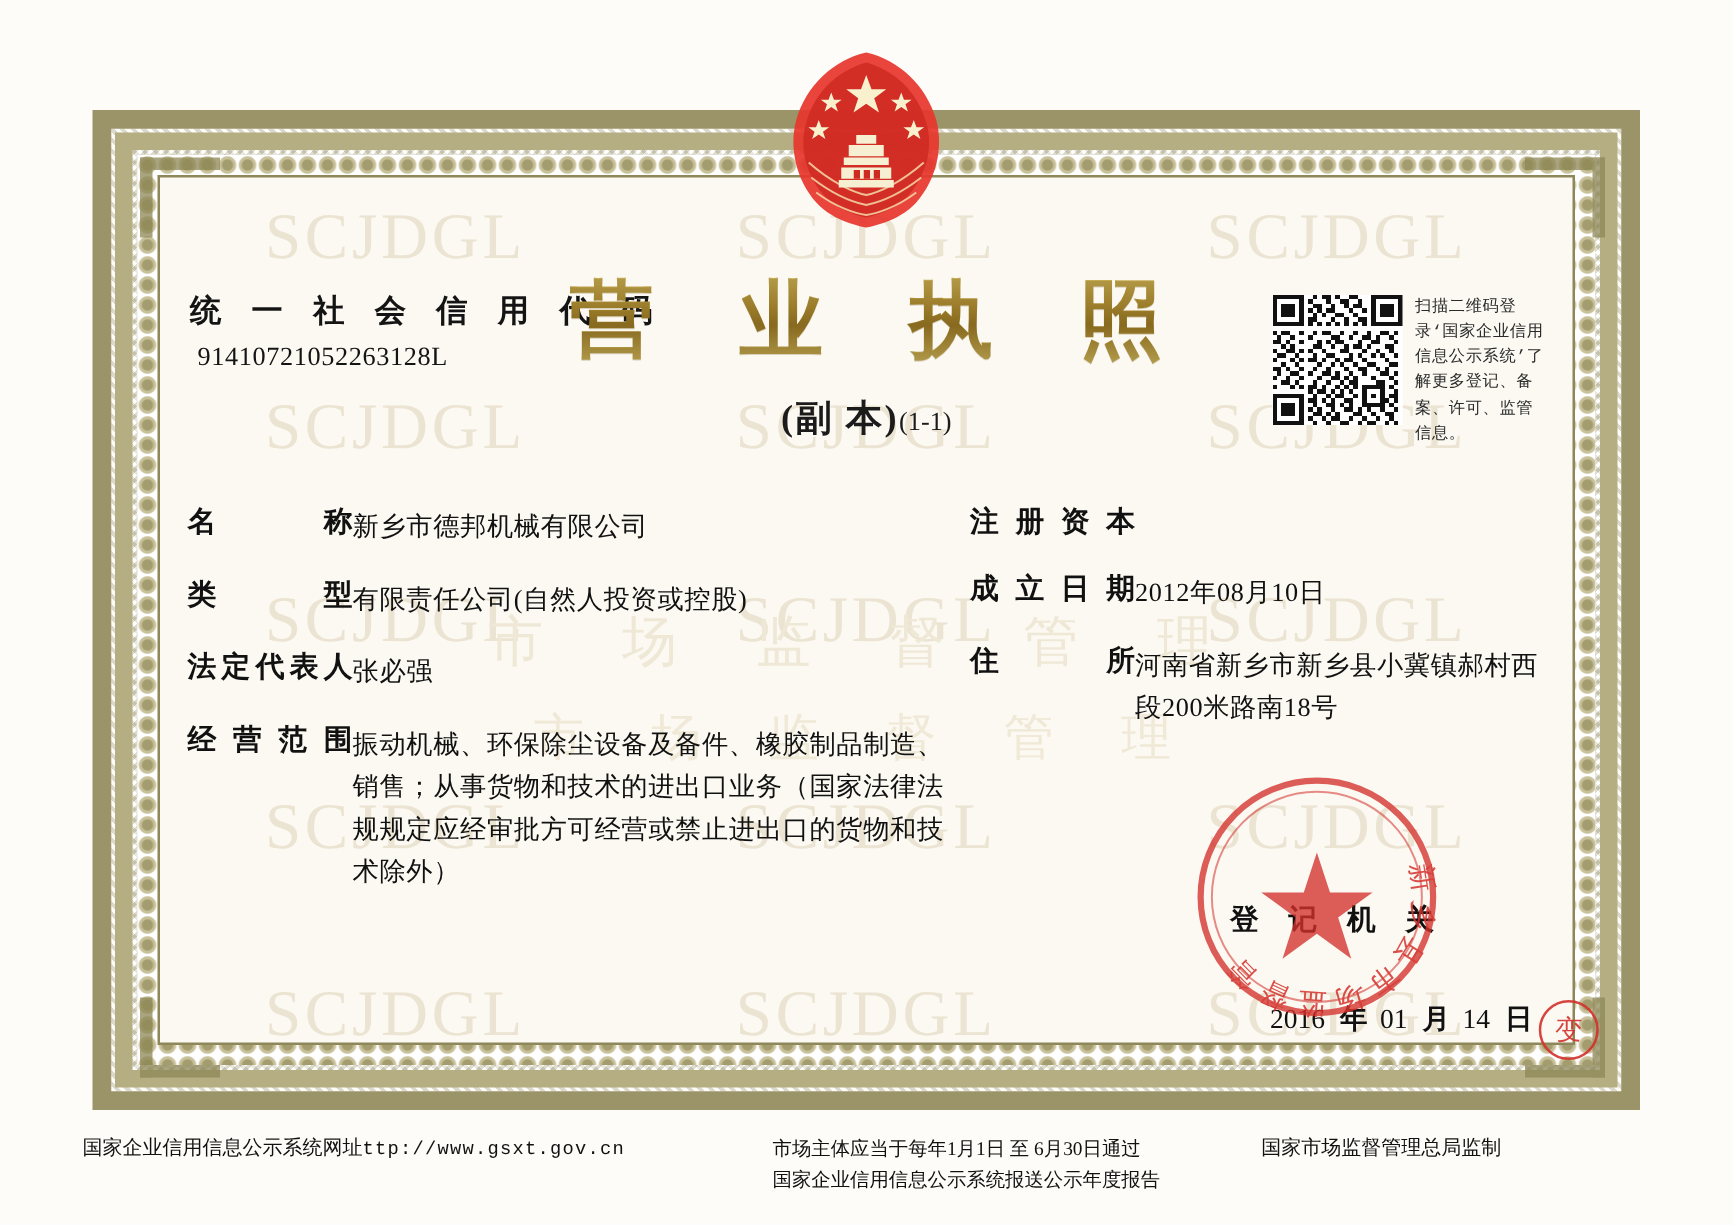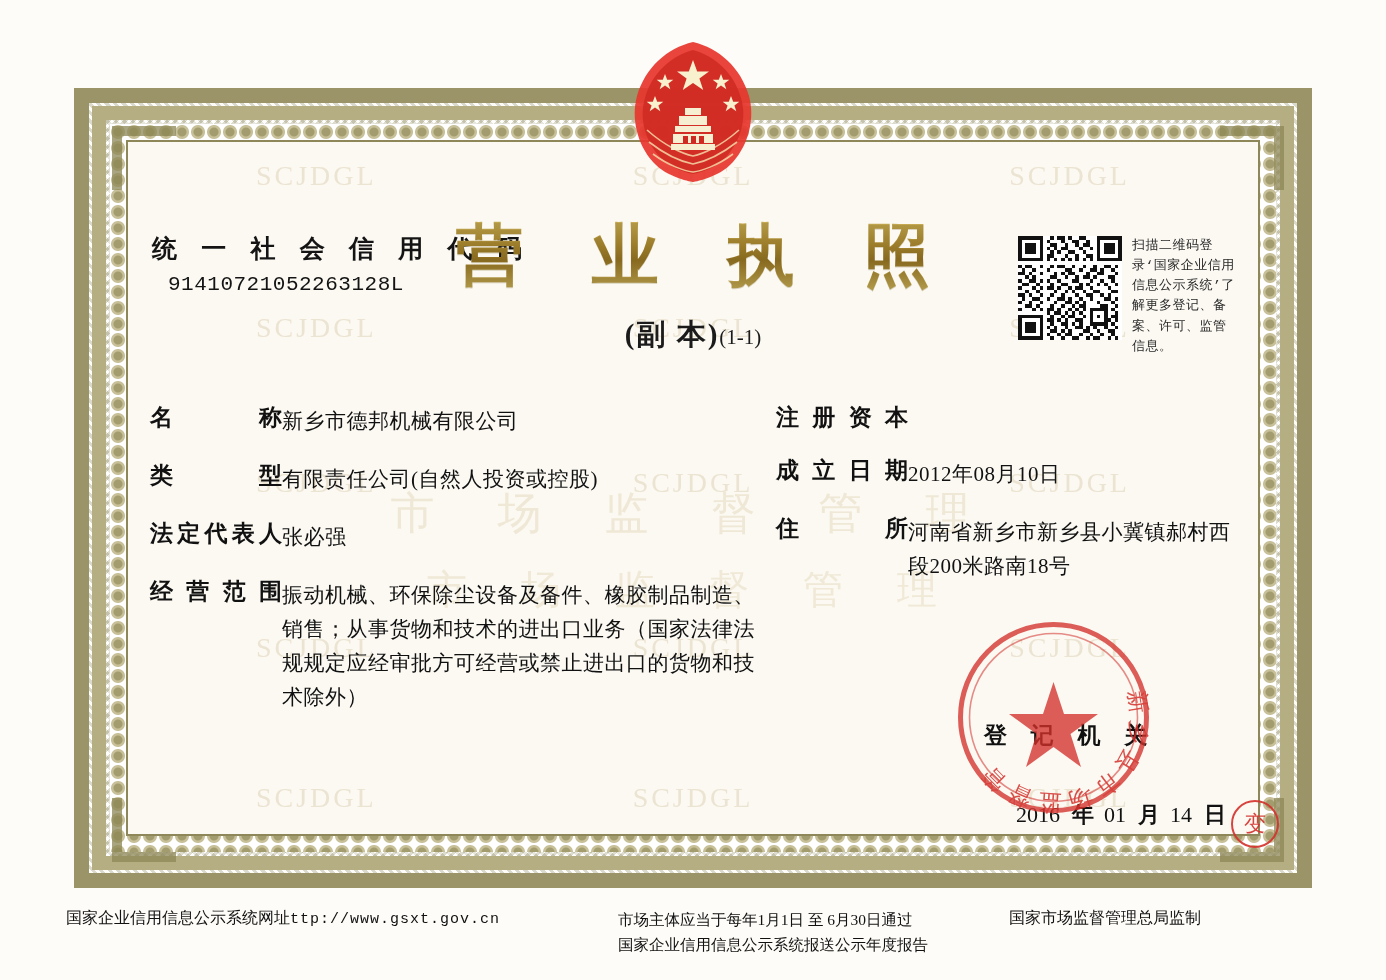--- a/index.html
+++ b/index.html
@@ -104,21 +104,21 @@
     z-index: 2;
   }
   .wm-row {
     position: absolute;
     left: 0;
     width: 100%;
     display: flex;
     justify-content: space-around;
     color: #ece4d2;
     font-family: "Liberation Serif", serif;
-    font-size: 28px;
+    font-size: 52px;
     letter-spacing: 3px;
     white-space: nowrap;
   }
   .wm-big {
     position: absolute;
     width: 100%;
     text-align: center;
     color: #efe8d6;
     font-family: "Liberation Serif", serif;
     font-size: 44px;
@@ -144,22 +144,22 @@
   }
   .credit-label {
     font-family: "Liberation Serif", serif;
     font-size: 25px;
     letter-spacing: 9px;
     font-weight: 600;
     color: #141414;
   }
   .credit-value {
     margin-top: 8px;
-    margin-left: 16px;
-    font-family: Liberation Mono, monospace;
+    margin-left: 6px;
+    font-family: Liberation Serif, serif;
     font-size: 21px;
     letter-spacing: 0.5px;
     color: #141414;
   }
 
   
   .title {
     position: absolute;
     left: 0;
     top: 70px;

